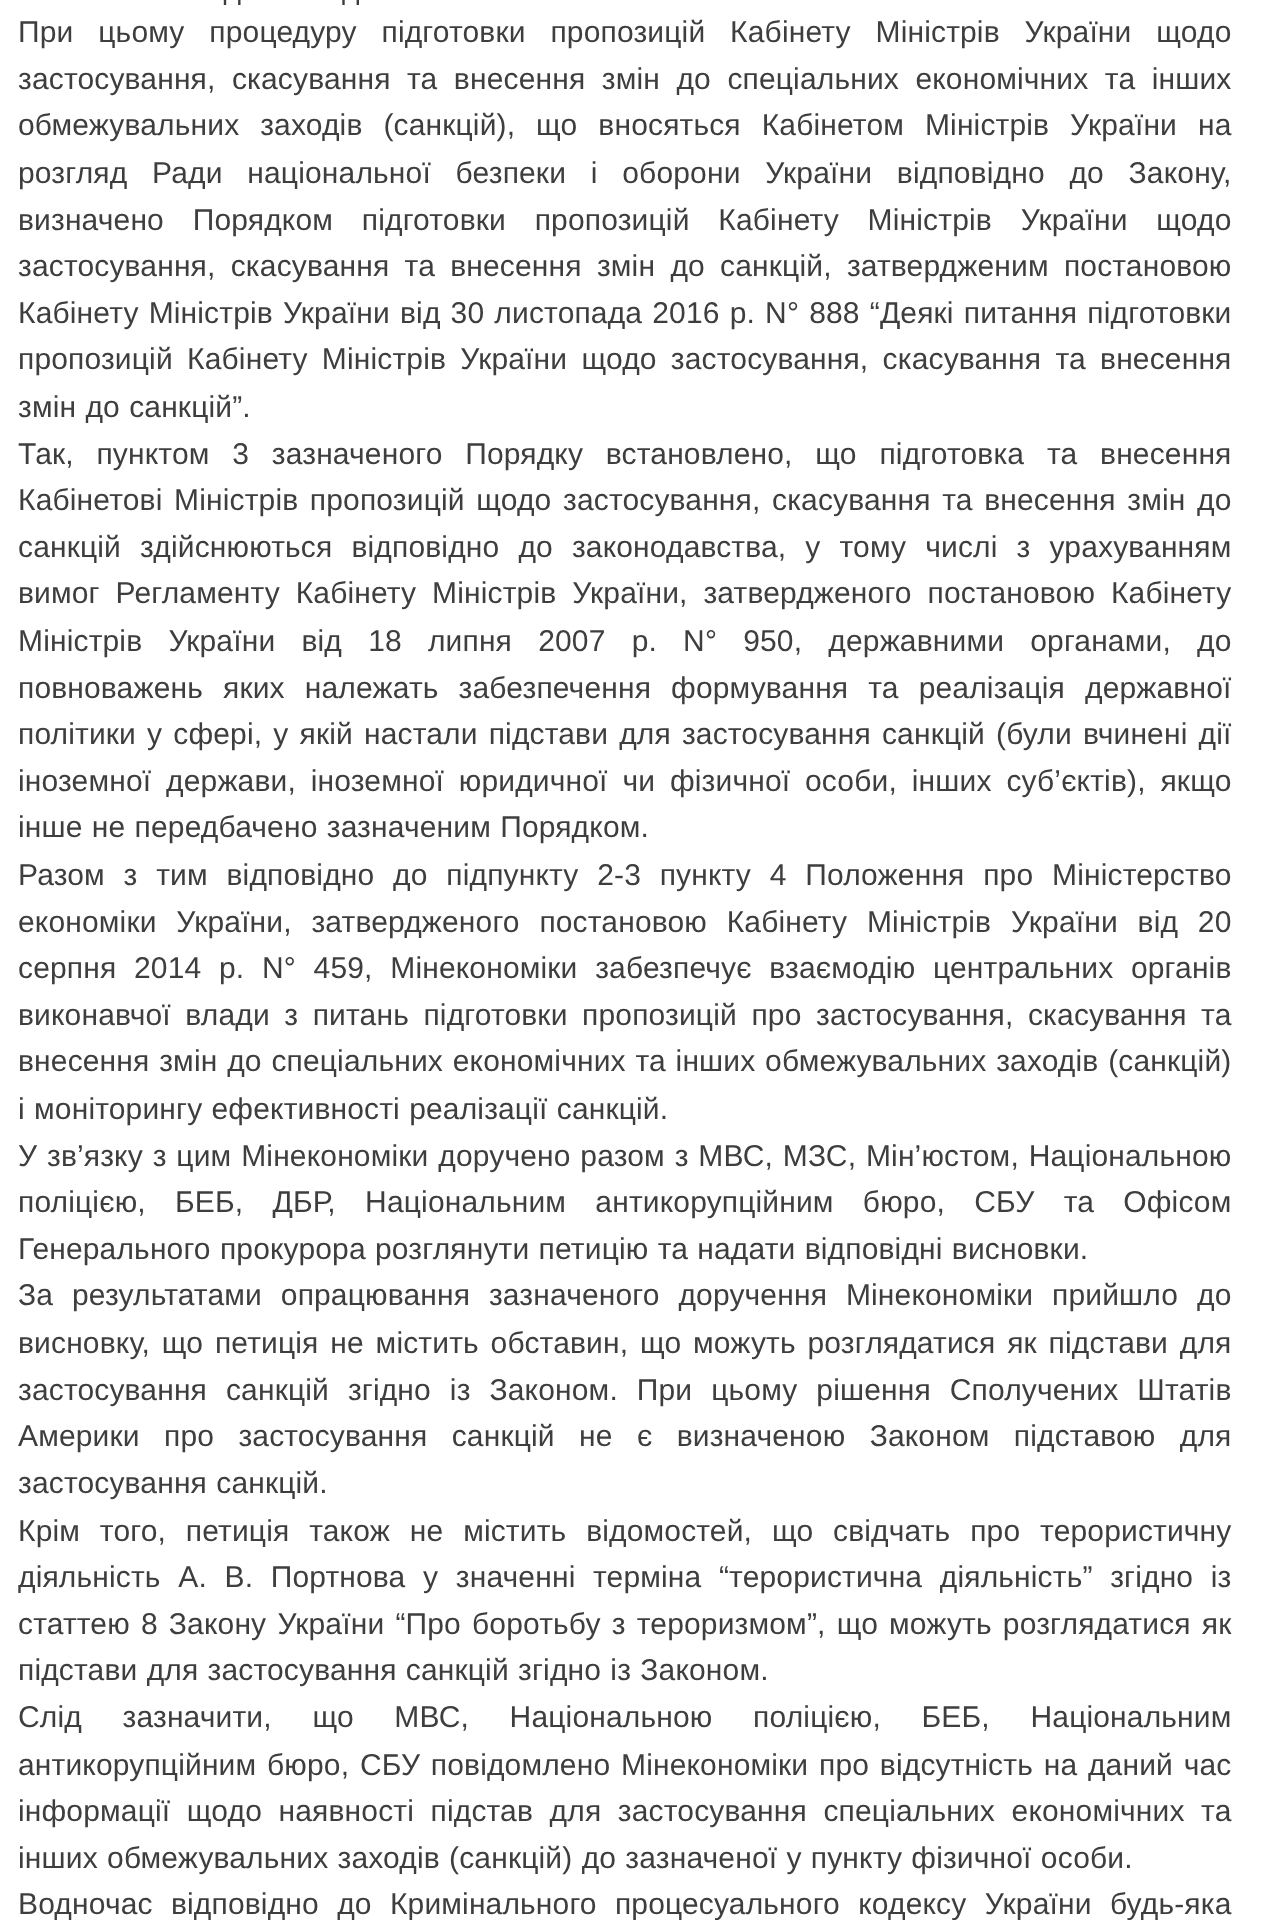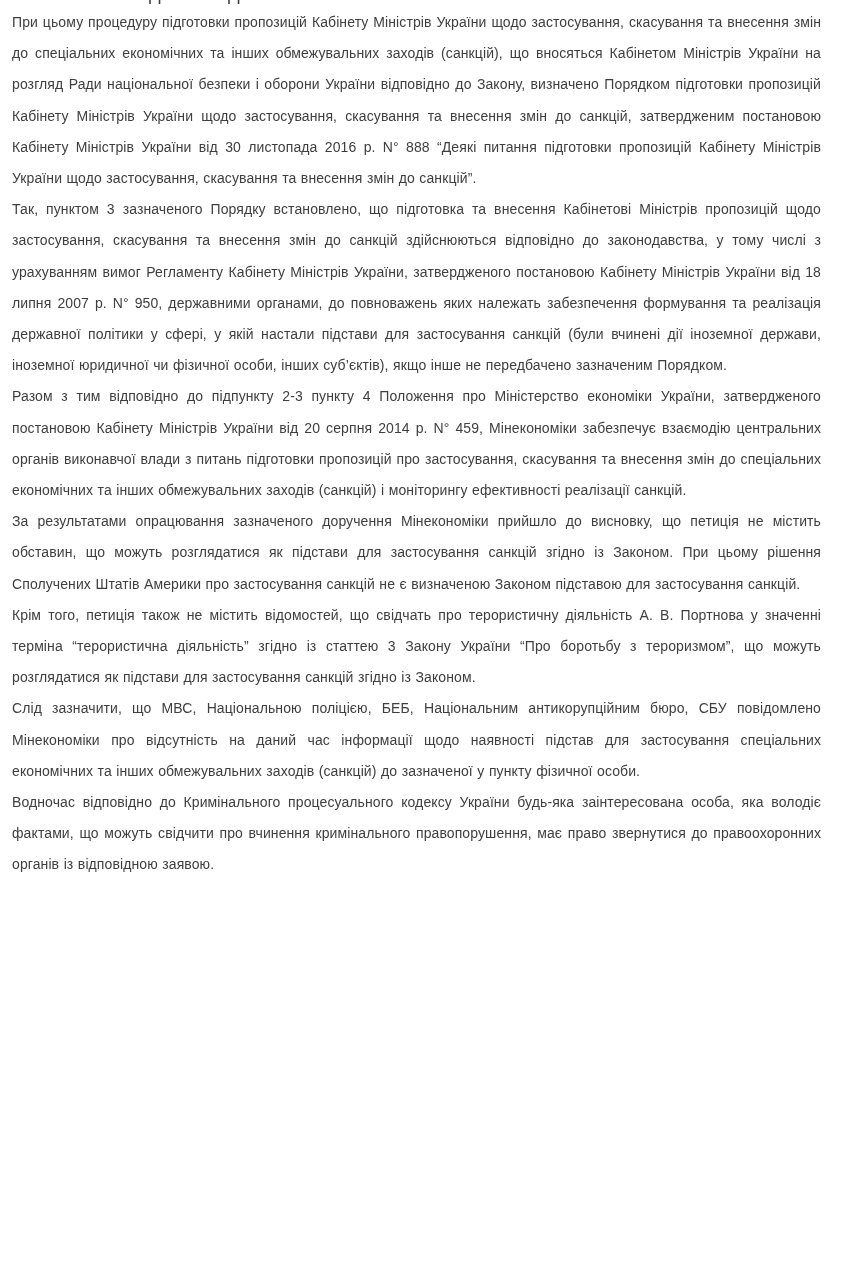--- a/index.html
+++ b/index.html
@@ -30,21 +30,21 @@
     color: #3e3e3e;
   }
   .cut-line .frag-a { left: 149px; }
   .cut-line .frag-b { left: 228px; }
   .content {
     padding: 2px 22px 0 12px;
   }
   .content p {
     margin: 0;
     padding: 0;
-    font-size: 14px;
+    font-size: 20px;
     line-height: 31.2px;
     text-align: justify;
     text-justify: inter-word;
     letter-spacing: 0.1px;
     word-spacing: 0.5px;
     font-weight: 400;
   }
 </style>
 </head>
 <body>
@@ -53,19 +53,20 @@
 
   <div class="cut-line">
     <span class="frag-a">д</span>
     <span class="frag-b">д.</span>
   </div>
 
   <div class="content">
     <p>При цьому процедуру підготовки пропозицій Кабінету Міністрів України щодо застосування, скасування та внесення змін до спеціальних економічних та інших обмежувальних заходів (санкцій), що вносяться Кабінетом Міністрів України на розгляд Ради національної безпеки і оборони України відповідно до Закону, визначено Порядком підготовки пропозицій Кабінету Міністрів України щодо застосування, скасування та внесення змін до санкцій, затвердженим постановою Кабінету Міністрів України від 30 листопада 2016 р. N° 888 “Деякі питання підготовки пропозицій Кабінету Міністрів України щодо застосування, скасування та внесення змін до санкцій”.</p>
     <p>Так, пунктом 3 зазначеного Порядку встановлено, що підготовка та внесення Кабінетові Міністрів пропозицій щодо застосування, скасування та внесення змін до санкцій здійснюються відповідно до законодавства, у тому числі з урахуванням вимог Регламенту Кабінету Міністрів України, затвердженого постановою Кабінету Міністрів України від 18 липня 2007 р. N° 950, державними органами, до повноважень яких належать забезпечення формування та реалізація державної політики у сфері, у якій настали підстави для застосування санкцій (були вчинені дії іноземної держави, іноземної юридичної чи фізичної особи, інших суб’єктів), якщо інше не передбачено зазначеним Порядком.</p>
     <p>Разом з тим відповідно до підпункту 2-3 пункту 4 Положення про Міністерство економіки України, затвердженого постановою Кабінету Міністрів України від 20 серпня 2014 р. N° 459, Мінекономіки забезпечує взаємодію центральних органів виконавчої влади з питань підготовки пропозицій про застосування, скасування та внесення змін до спеціальних економічних та інших обмежувальних заходів (санкцій) і моніторингу ефективності реалізації санкцій.</p>
+    <p>У зв’язку з цим Мінекономіки доручено разом з МВС, МЗС, Мін’юстом, Національною поліцією, БЕБ, ДБР, Національним антикорупційним бюро, СБУ та Офісом Генерального прокурора розглянути петицію та надати відповідні висновки.</p>
     <p>За результатами опрацювання зазначеного доручення Мінекономіки прийшло до висновку, що петиція не містить обставин, що можуть розглядатися як підстави для застосування санкцій згідно із Законом. При цьому рішення Сполучених Штатів Америки про застосування санкцій не є визначеною Законом підставою для застосування санкцій.</p>
-    <p>Крім того, петиція також не містить відомостей, що свідчать про терористичну діяльність А. В. Портнова у значенні терміна “терористична діяльність” згідно із статтею 3 Закону України “Про боротьбу з тероризмом”, що можуть розглядатися як підстави для застосування санкцій згідно із Законом.</p>
+    <p>Крім того, петиція також не містить відомостей, що свідчать про терористичну діяльність А. В. Портнова у значенні терміна “терористична діяльність” згідно із статтею 8 Закону України “Про боротьбу з тероризмом”, що можуть розглядатися як підстави для застосування санкцій згідно із Законом.</p>
     <p>Слід зазначити, що МВС, Національною поліцією, БЕБ, Національним антикорупційним бюро, СБУ повідомлено Мінекономіки про відсутність на даний час інформації щодо наявності підстав для застосування спеціальних економічних та інших обмежувальних заходів (санкцій) до зазначеної у пункту фізичної особи.</p>
     <p>Водночас відповідно до Кримінального процесуального кодексу України будь-яка заінтересована особа, яка володіє фактами, що можуть свідчити про вчинення кримінального правопорушення, має право звернутися до правоохоронних органів із відповідною заявою.</p>
   </div>
 
 </div>
 
 </body></html>

